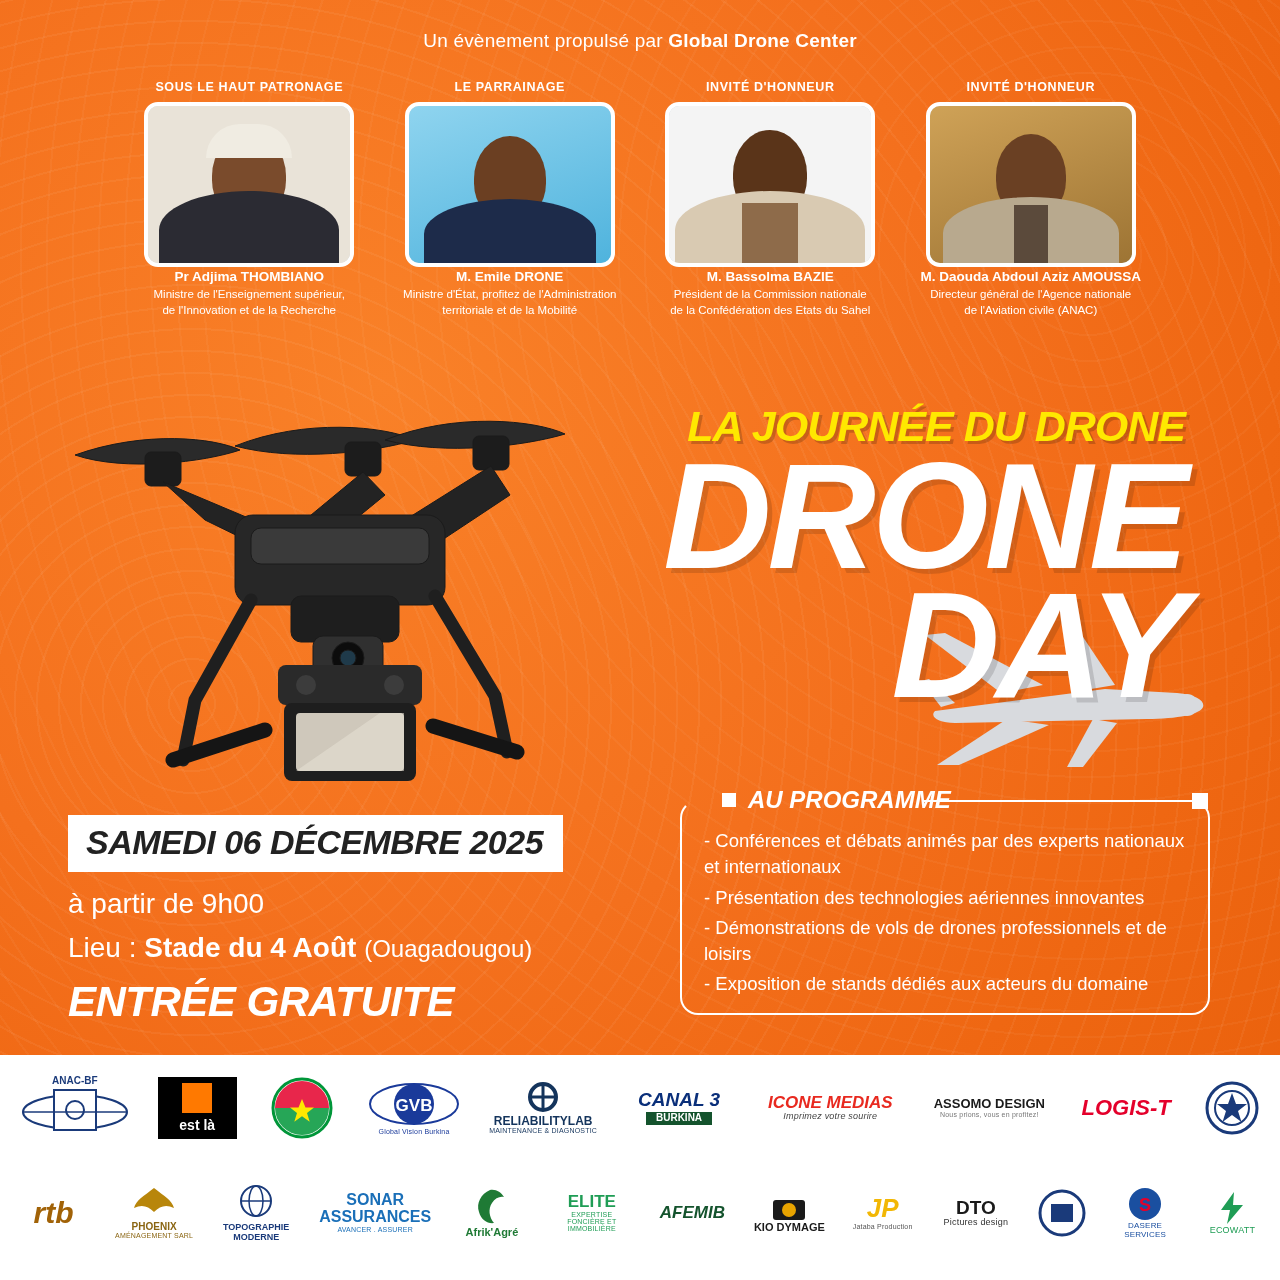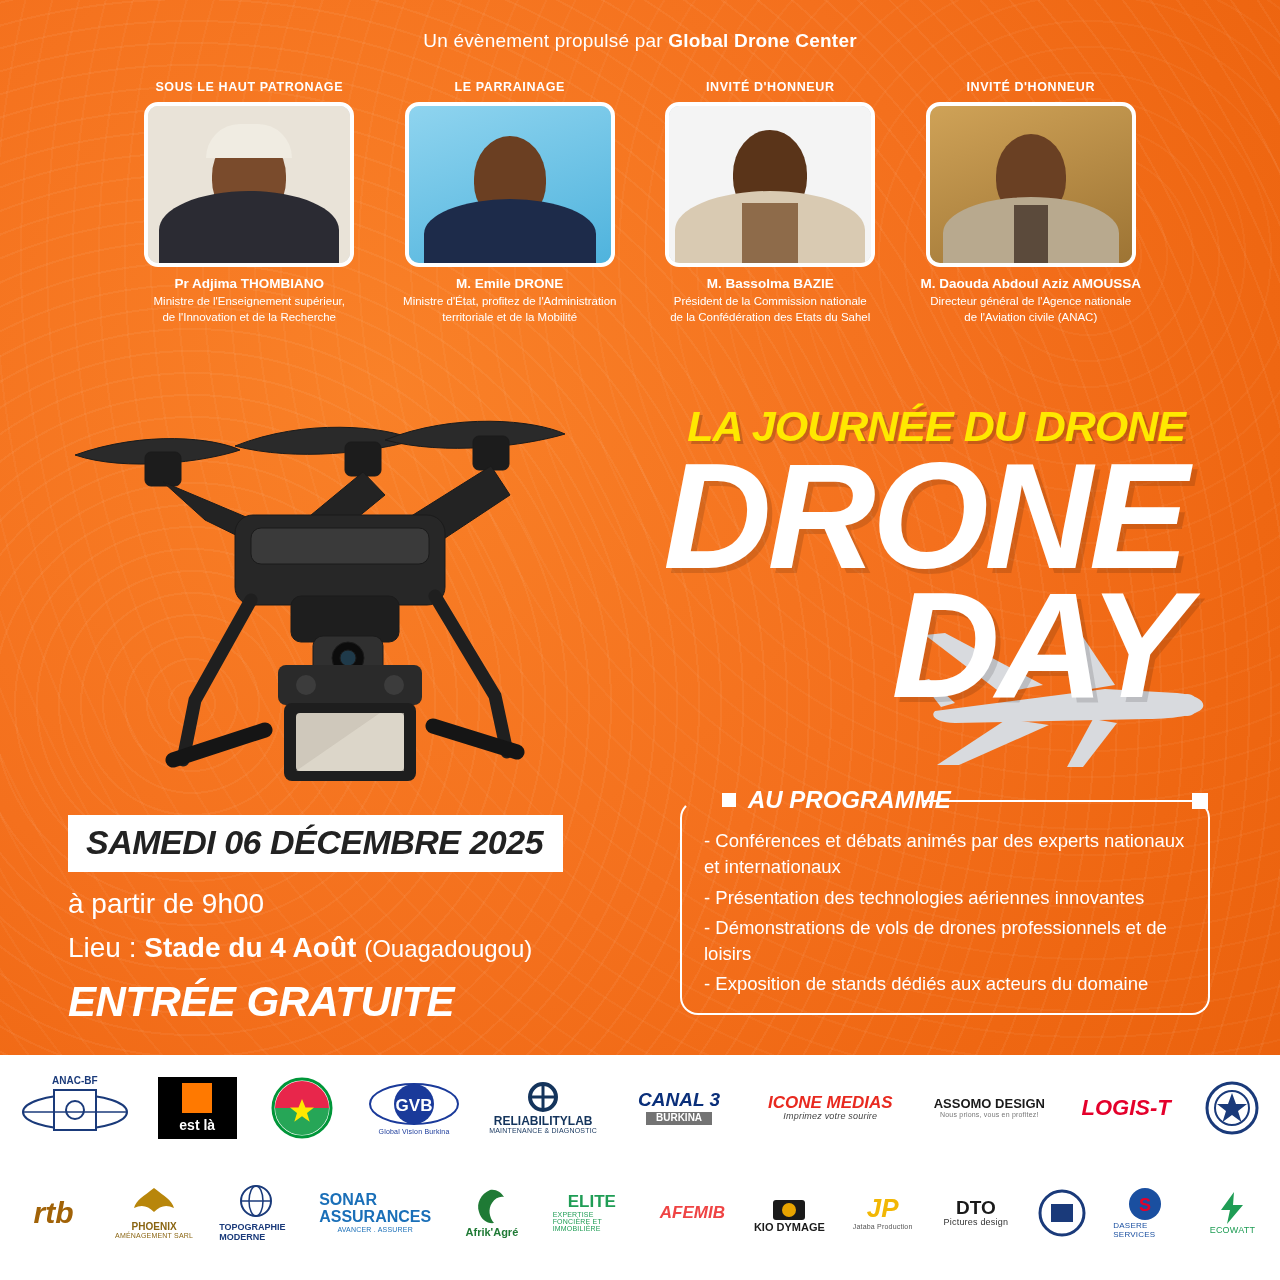--- a/index.html
+++ b/index.html
@@ -52,21 +52,21 @@
   .photo .bg { position: absolute; inset: 0; }
   .photo .head {
     position: absolute; left: 50%; transform: translateX(-50%);
     border-radius: 50% 50% 45% 45%;
   }
   .photo .body {
     position: absolute; left: 50%; transform: translateX(-50%);
     bottom: -6px; border-radius: 50% 50% 0 0;
   }
   .patron-name {
-    color: #fff; font-size: 13.5px; font-weight: bold; margin-top: 9px;
+    color: #fff; font-size: 13.5px; font-weight: bold; margin-top: 2px;
   }
   .patron-title {
     color: #fff; font-size: 11.5px; line-height: 1.35; margin-top: 3px;
   }
 
   
   .titles { position: absolute; top: 405px; right: 95px; text-align: right; width: 600px; }
   .t-kicker {
     color: #ffe800; font-size: 43px; font-weight: bold; font-style: italic;
     letter-spacing: -1px; line-height: 1;
@@ -130,21 +130,21 @@
 
   
   .sponsors {
     position: absolute; left: 0; right: 0; bottom: 0; height: 225px;
     background: #fff;
   }
   .sp-row {
     display: flex; align-items: center; justify-content: center;
     gap: 26px; height: 105px; padding: 0 18px;
   }
-  .sp { display: flex; align-items: center; justify-content: center; }
+  .sp { display: flex; align-items: center; justify-content: center; text-align: center; }
   .sp-txt { font-size: 13px; font-weight: bold; line-height: 1.05; }
   .sp-sub { font-size: 7px; font-weight: normal; letter-spacing: .2px; }
 
   .logo-box { display:flex; flex-direction:column; align-items:center; justify-content:center; }
 </style>
 </head>
 <body>
 
 <div class="poster">
 
@@ -338,21 +338,21 @@
         <svg width="36" height="34" viewBox="0 0 36 34">
             <circle cx="18" cy="16" r="13" fill="none" stroke="#14345c" stroke-width="4"></circle>
             <path d="M18 3 v26 M5 16 h26" stroke="#14345c" stroke-width="3"></path>
           </svg>
         <div class="sp-txt" style="color:#14345c;font-size:12px">RELIABILITYLAB</div>
         <div class="sp-sub" style="color:#14345c">MAINTENANCE &amp; DIAGNOSTIC</div>
       </div>
 
       <div class="sp logo-box" style="width:110px">
         <div class="sp-txt" style="color:#0a2f7a;font-size:19px;font-style:italic">CANAL 3</div>
-        <div class="sp-txt" style="background:#737373;color:#fff;font-size:10px;padding:1px 10px;margin-top:2px">BURKINA</div>
+        <div class="sp-txt" style="background:#14532d;color:#fff;font-size:10px;padding:1px 10px;margin-top:2px">BURKINA</div>
       </div>
 
       <div class="sp logo-box" style="width:150px">
         <div class="sp-txt" style="color:#e8291f;font-size:17px;font-style:italic">ICONE MEDIAS</div>
         <div class="sp-sub" style="color:#444;font-size:9px;font-style:italic">Imprimez votre sourire</div>
       </div>
 
       <div class="sp logo-box" style="width:126px">
         <div class="sp-txt" style="color:#1a1a1a;font-size:13px">ASSOMO DESIGN</div>
         <div class="sp-sub" style="color:#777">Nous prions, vous en profitez!</div>
@@ -404,21 +404,21 @@
           </svg>
         <div class="sp-txt" style="color:#1f7a35;font-size:11px">Afrik'Agré</div>
       </div>
 
       <div class="sp logo-box" style="width:106px">
         <div class="sp-txt" style="color:#1f9d55;font-size:17px">ELITE</div>
         <div class="sp-sub" style="color:#1f9d55">EXPERTISE FONCIÈRE ET IMMOBILIÈRE</div>
       </div>
 
       <div class="sp logo-box" style="width:96px">
-        <div class="sp-txt" style="color:#ef4444;font-size:17px;font-style:italic">AFEMIB</div>
+        <div class="sp-txt" style="color:#14532d;font-size:17px;font-style:italic">AFEMIB</div>
       </div>
 
       <div class="sp logo-box" style="width:96px">
         <svg width="40" height="30" viewBox="0 0 40 30">
             <rect x="4" y="8" width="32" height="20" rx="3" fill="#1a1a1a"></rect>
             <circle cx="20" cy="18" r="7" fill="#e8a400"></circle>
           </svg>
         <div class="sp-txt" style="color:#1a1a1a;font-size:11px">KIO DYMAGE</div>
       </div>
 

